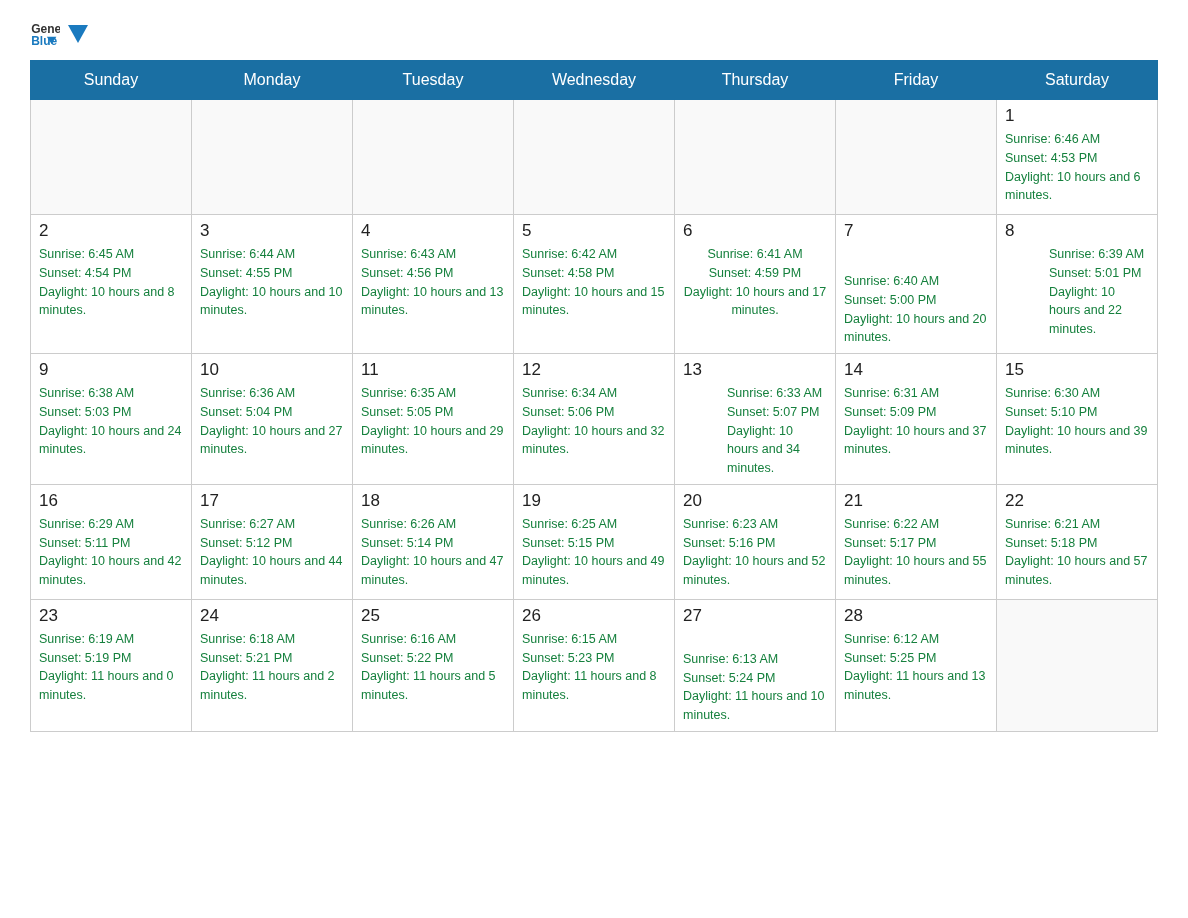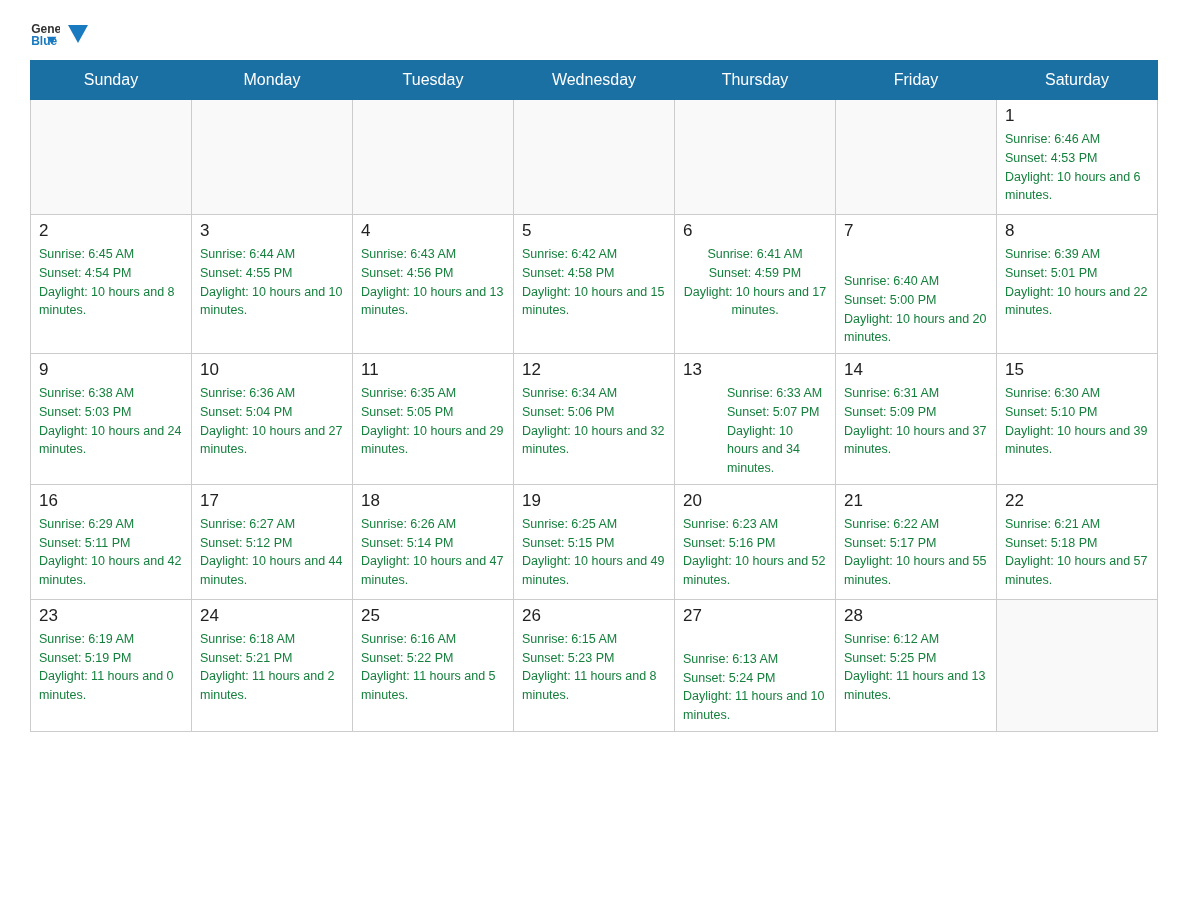--- a/index.html
+++ b/index.html
@@ -191,21 +191,21 @@
 Daylight: 10 hours and 17 minutes.</div>
         </td>
         <td>
           <span class="day-number">7</span>
           <div class="day-info" style="white-space: pre-line; margin-top: 31px;">Sunrise: 6:40 AM
 Sunset: 5:00 PM
 Daylight: 10 hours and 20 minutes.</div>
         </td>
         <td>
           <span class="day-number">8</span>
-          <div class="day-info" style="white-space: pre-line;">Sunrise: 6:39 AM
+          <div class="day-info" style="white-space: pre-line; margin-left: 44px;">Sunrise: 6:39 AM
 Sunset: 5:01 PM
 Daylight: 10 hours and 22 minutes.</div>
         </td>
       </tr>
       <tr class="top-border-row">
         <td>
           <span class="day-number">9</span>
           <div class="day-info" style="white-space: pre-line;">Sunrise: 6:38 AM
 Sunset: 5:03 PM
 Daylight: 10 hours and 24 minutes.</div>

